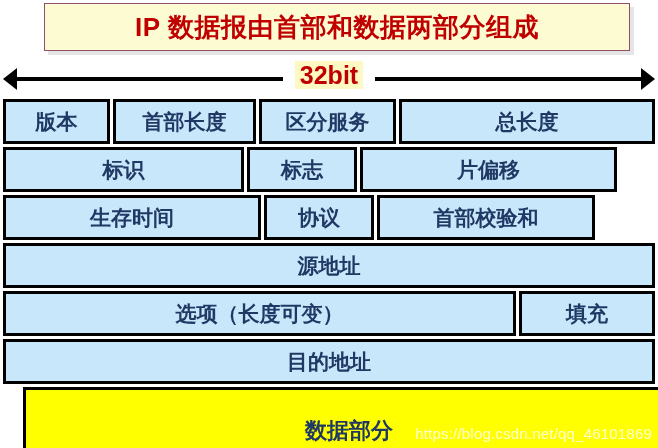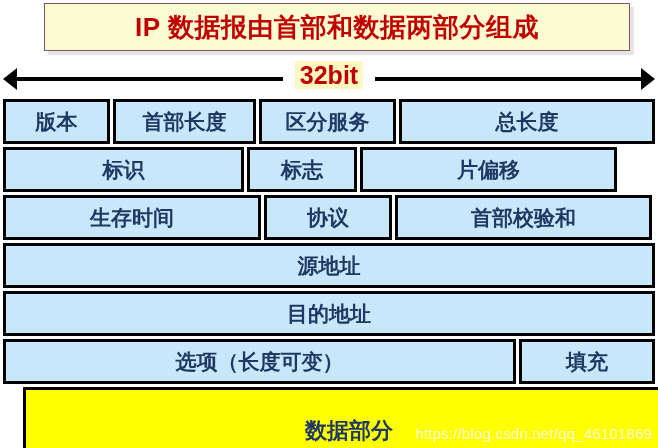--- a/index.html
+++ b/index.html
@@ -165,36 +165,36 @@
   </div>
 
   <div class="row">
     <div class="cell" style="width:241px">标识</div>
     <div class="cell" style="width:110px">标志</div>
     <div class="cell" style="width:257px">片偏移</div>
   </div>
 
   <div class="row">
     <div class="cell" style="width:258px">生存时间</div>
-    <div class="cell" style="width:128px">协议</div>
-    <div class="cell" style="width:257px">首部校验和</div>
+    <div class="cell" style="width:110px">协议</div>
+    <div class="cell" style="width:218px">首部校验和</div>
   </div>
 
   <div class="row">
     <div class="cell" style="width:652px">源地址</div>
-  </div>
-
-  <div class="row">
-    <div class="cell" style="width:652px">目的地址</div>
   </div>
 
   <div class="row">
     <div class="cell" style="width:513px">选项（长度可变）</div>
     <div class="cell" style="width:136px">填充</div>
   </div>
 
+  <div class="row">
+    <div class="cell" style="width:652px">目的地址</div>
+  </div>
+
   <div class="row" id="data-row">
     <div class="cell data-section" style="width:652px">数据部分</div>
   </div>
 
 </div>
 
 <div id="watermark">https://blog.csdn.net/qq_46101869</div>
 
 </body></html>

